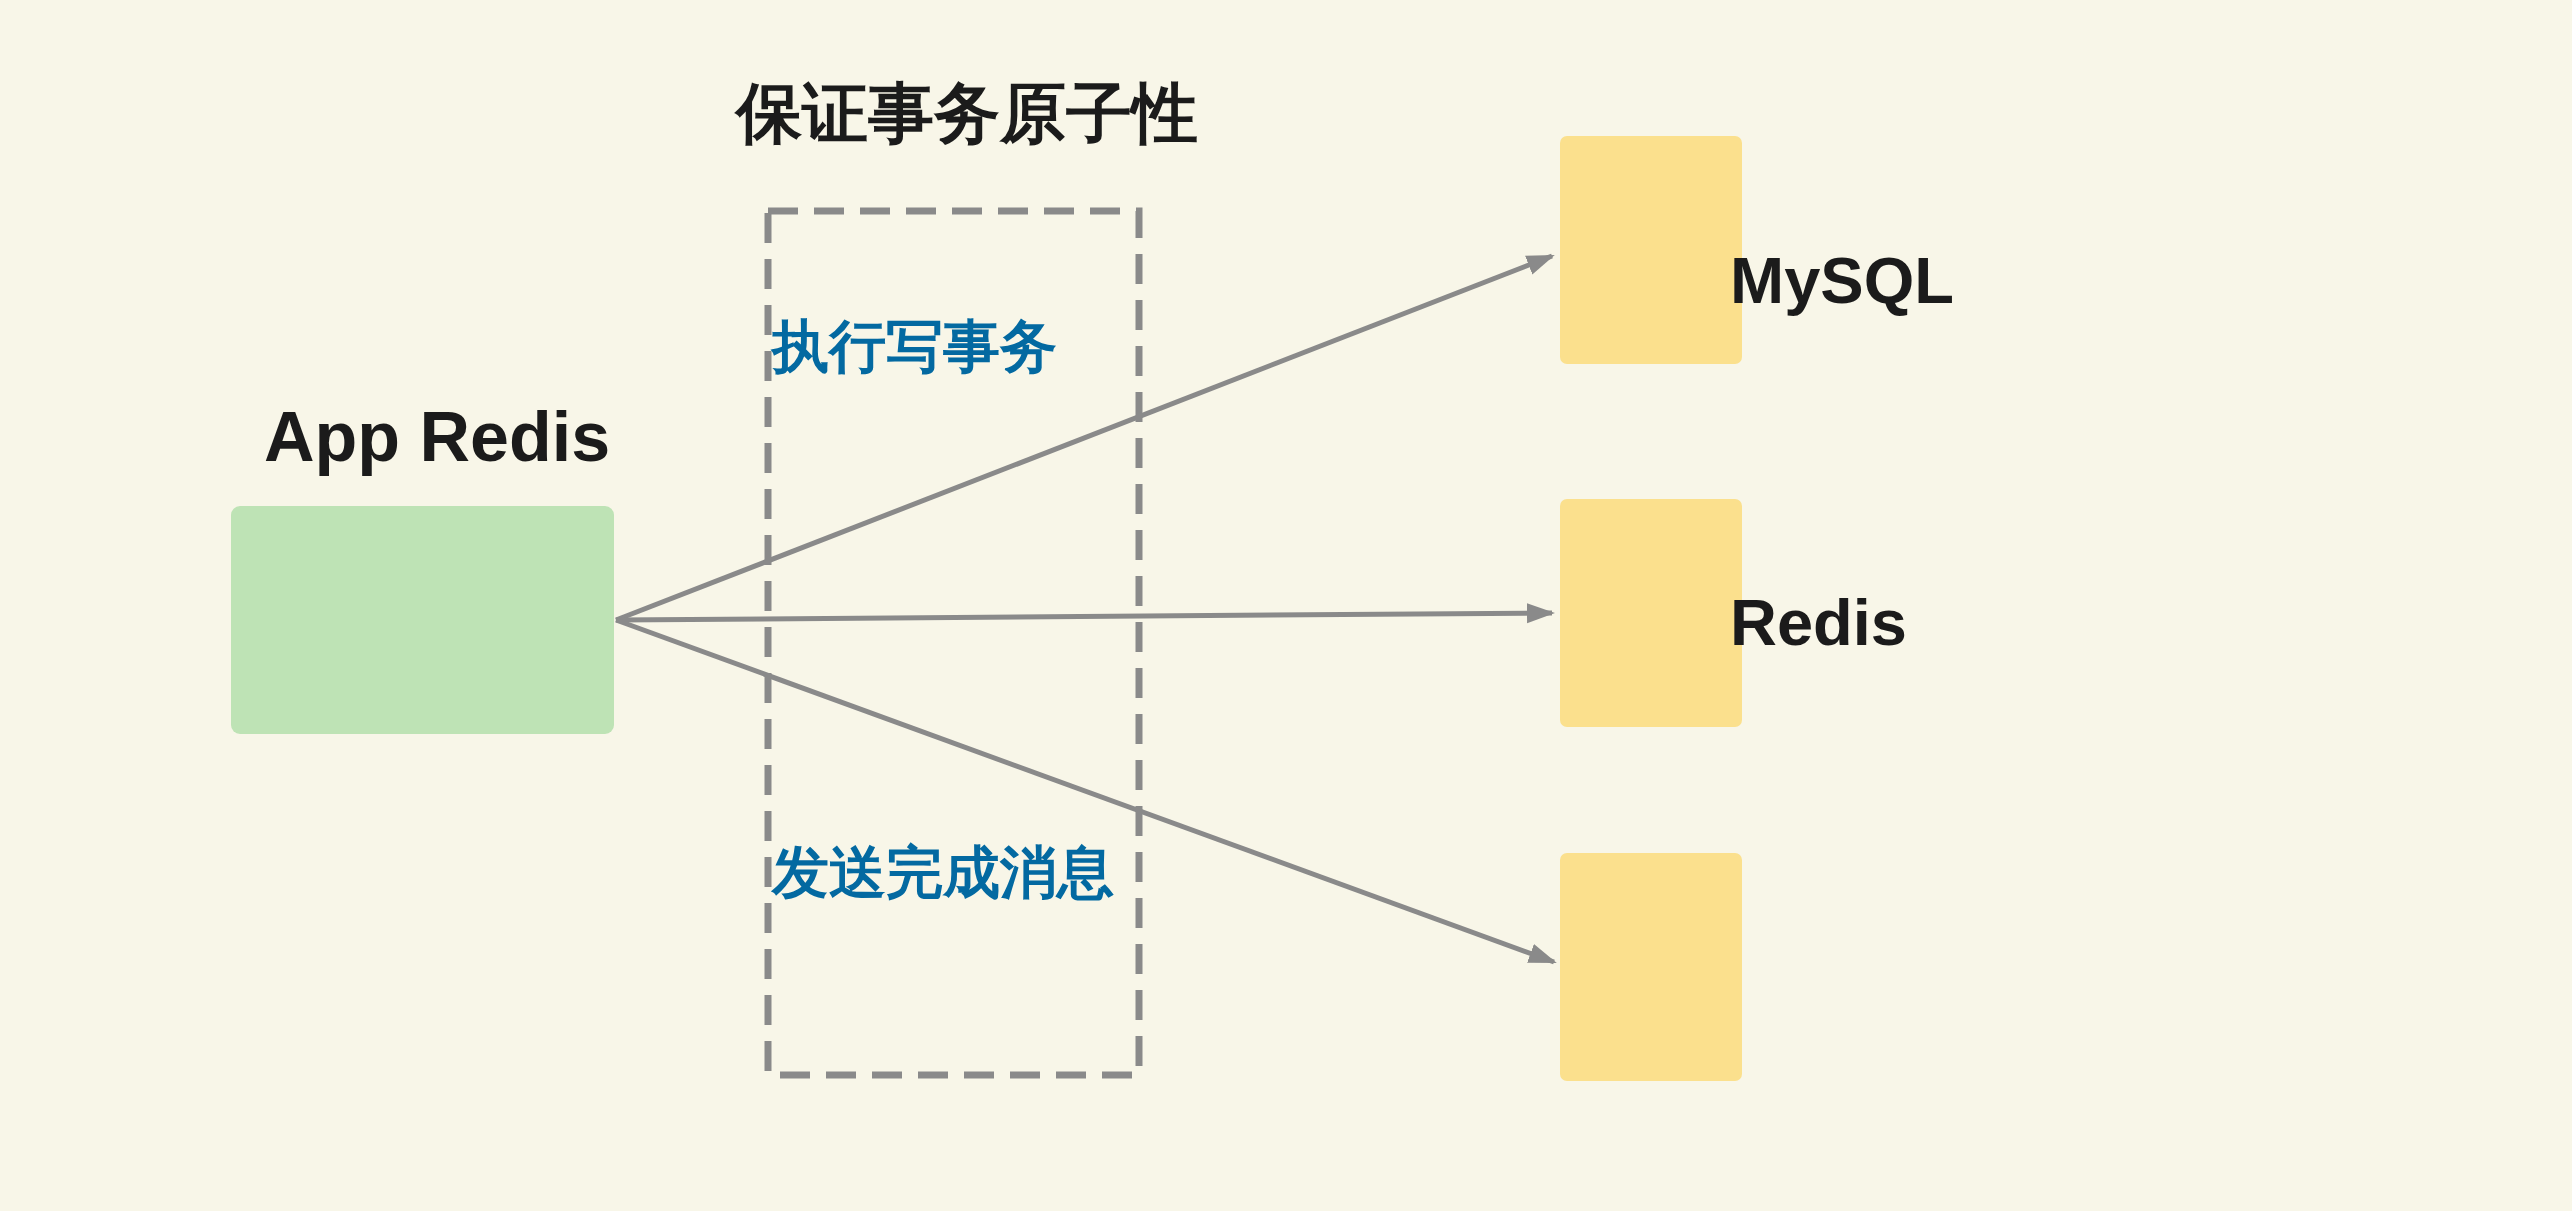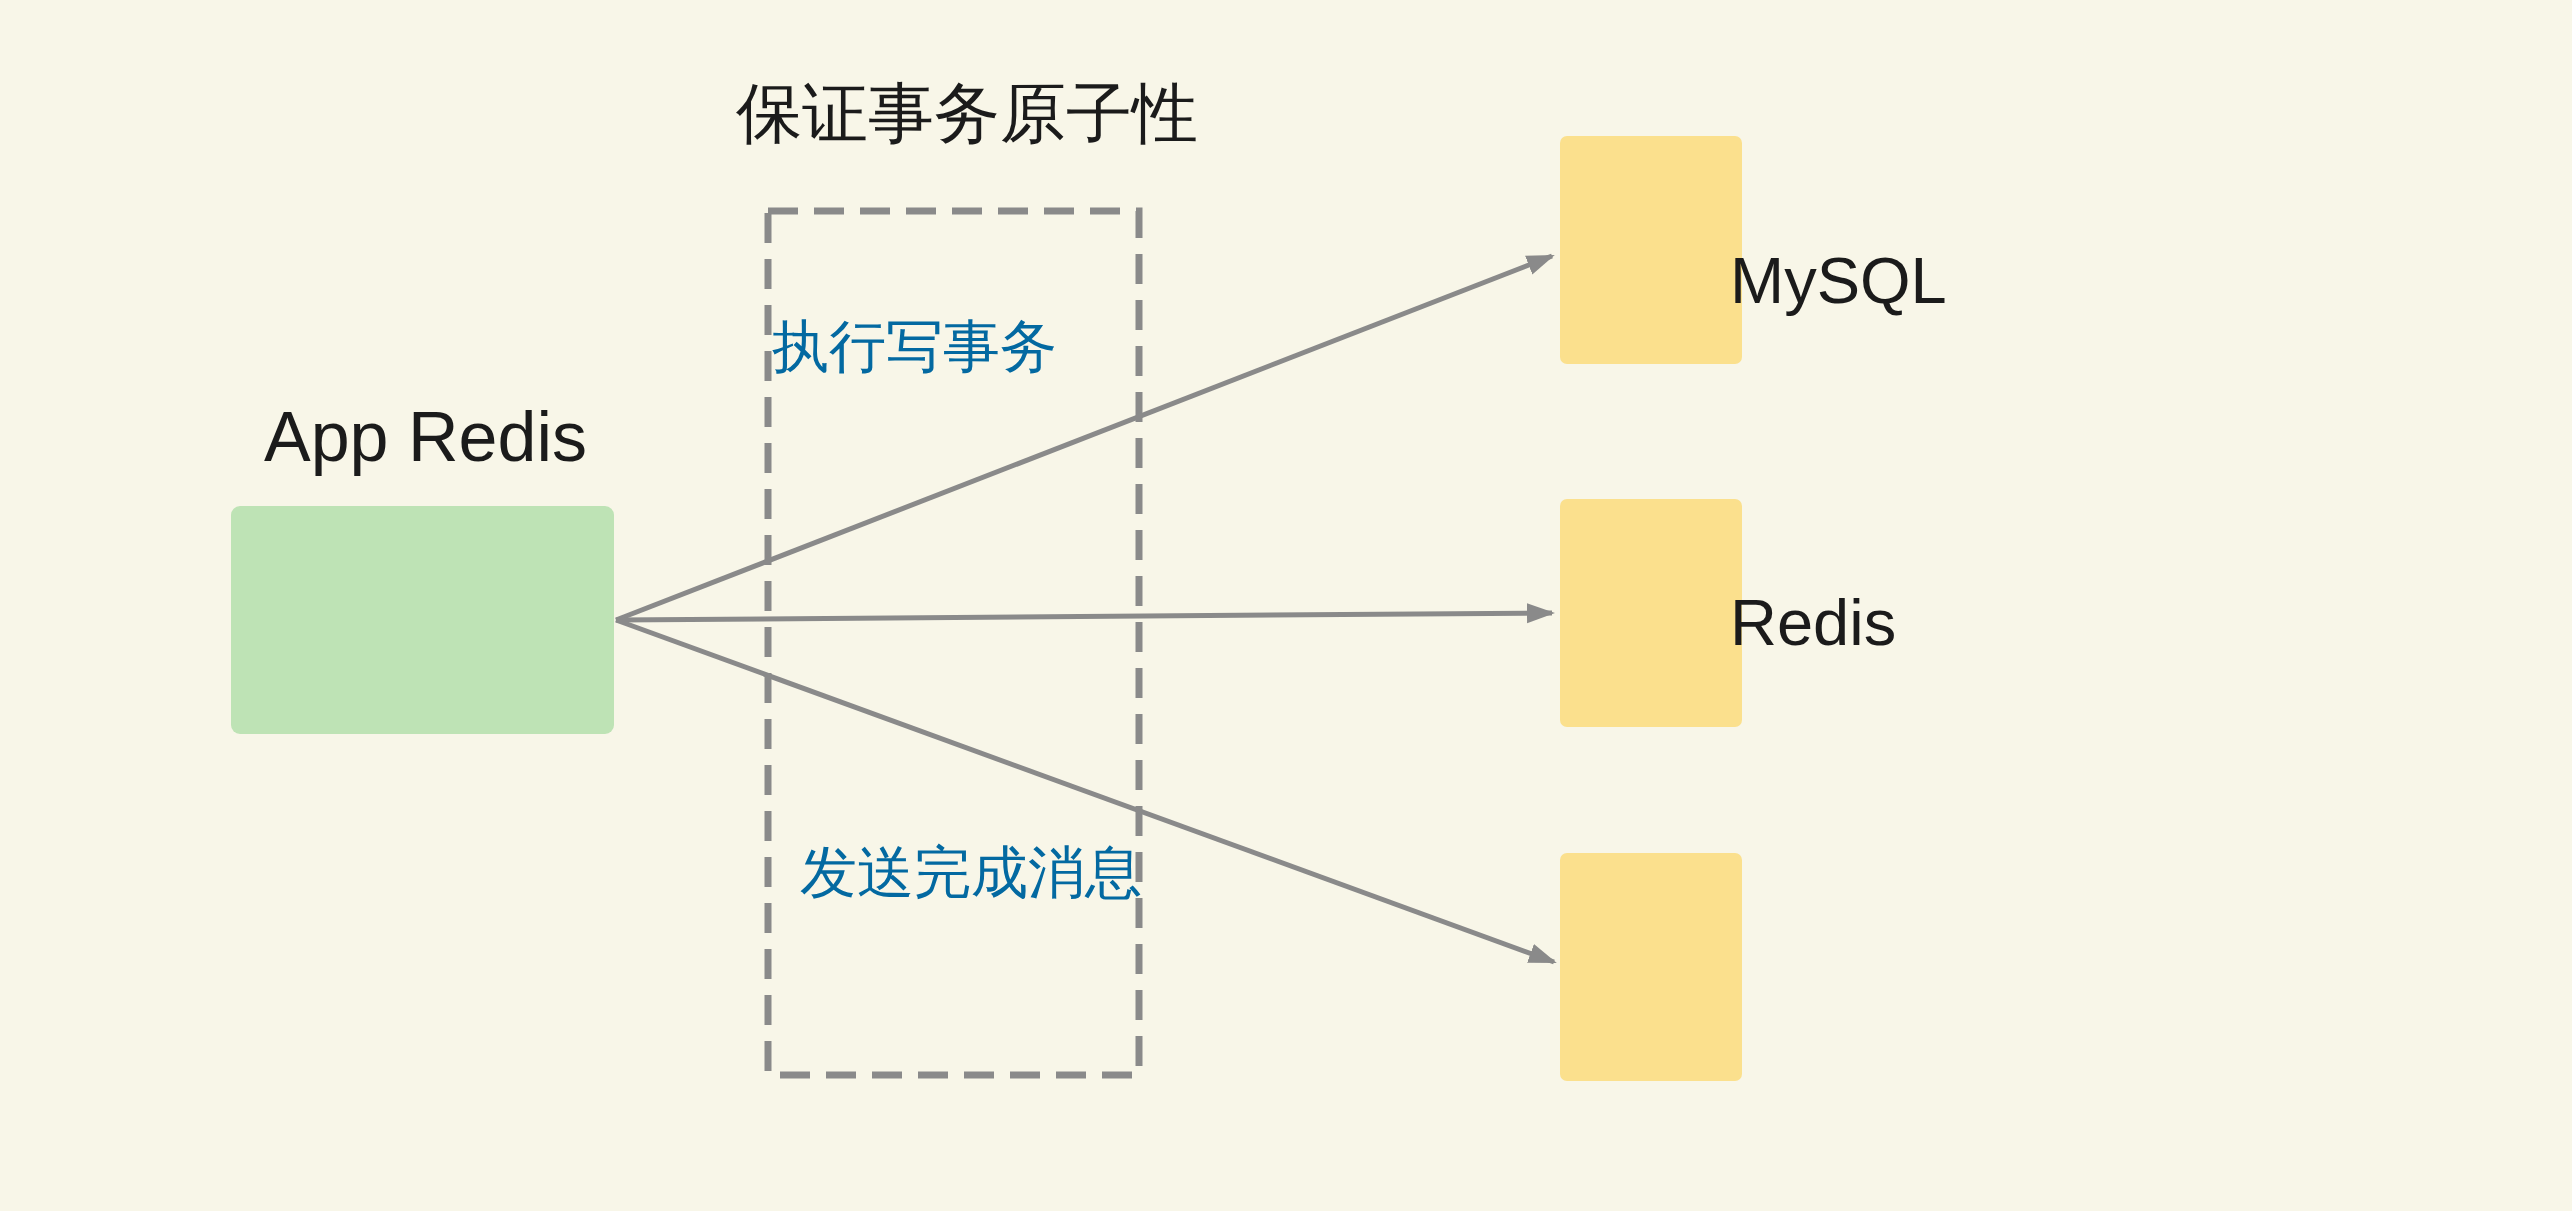--- a/index.html
+++ b/index.html
@@ -7,20 +7,21 @@
     padding: 0;
     background: #F8F6E8;
     font-family: "Liberation Sans", "DejaVu Sans", sans-serif;
   }
   #canvas {
     position: relative;
     width: 2572px;
     height: 1211px;
     background: #F8F6E8;
     overflow: hidden;
+    font-weight: bold;
   }
   .abs { position: absolute; }
 
   .diagram-title {
     left: 722px;
     top: 76px;
     width: 490px;
     text-align: center;
     font-size: 66px;
     line-height: 1.15;
@@ -58,21 +59,21 @@
     left: 772px;
     width: 362px;
     text-align: left;
     font-size: 57px;
     line-height: 1.2;
     color: #0369a1;
     white-space: nowrap;
   }
   .step-1 { top: 312px; }
   .step-2 { top: 558px; }
-  .step-3 { top: 838px; padding-left: 28px; }
+  .step-3 { top: 838px; }
 
   .target-box {
     left: 1560px;
     width: 182px;
     height: 228px;
     background: #FBE08D;
     border-radius: 7px;
   }
   .target-box-1 { top: 136px; }
   .target-box-2 { top: 499px; }

